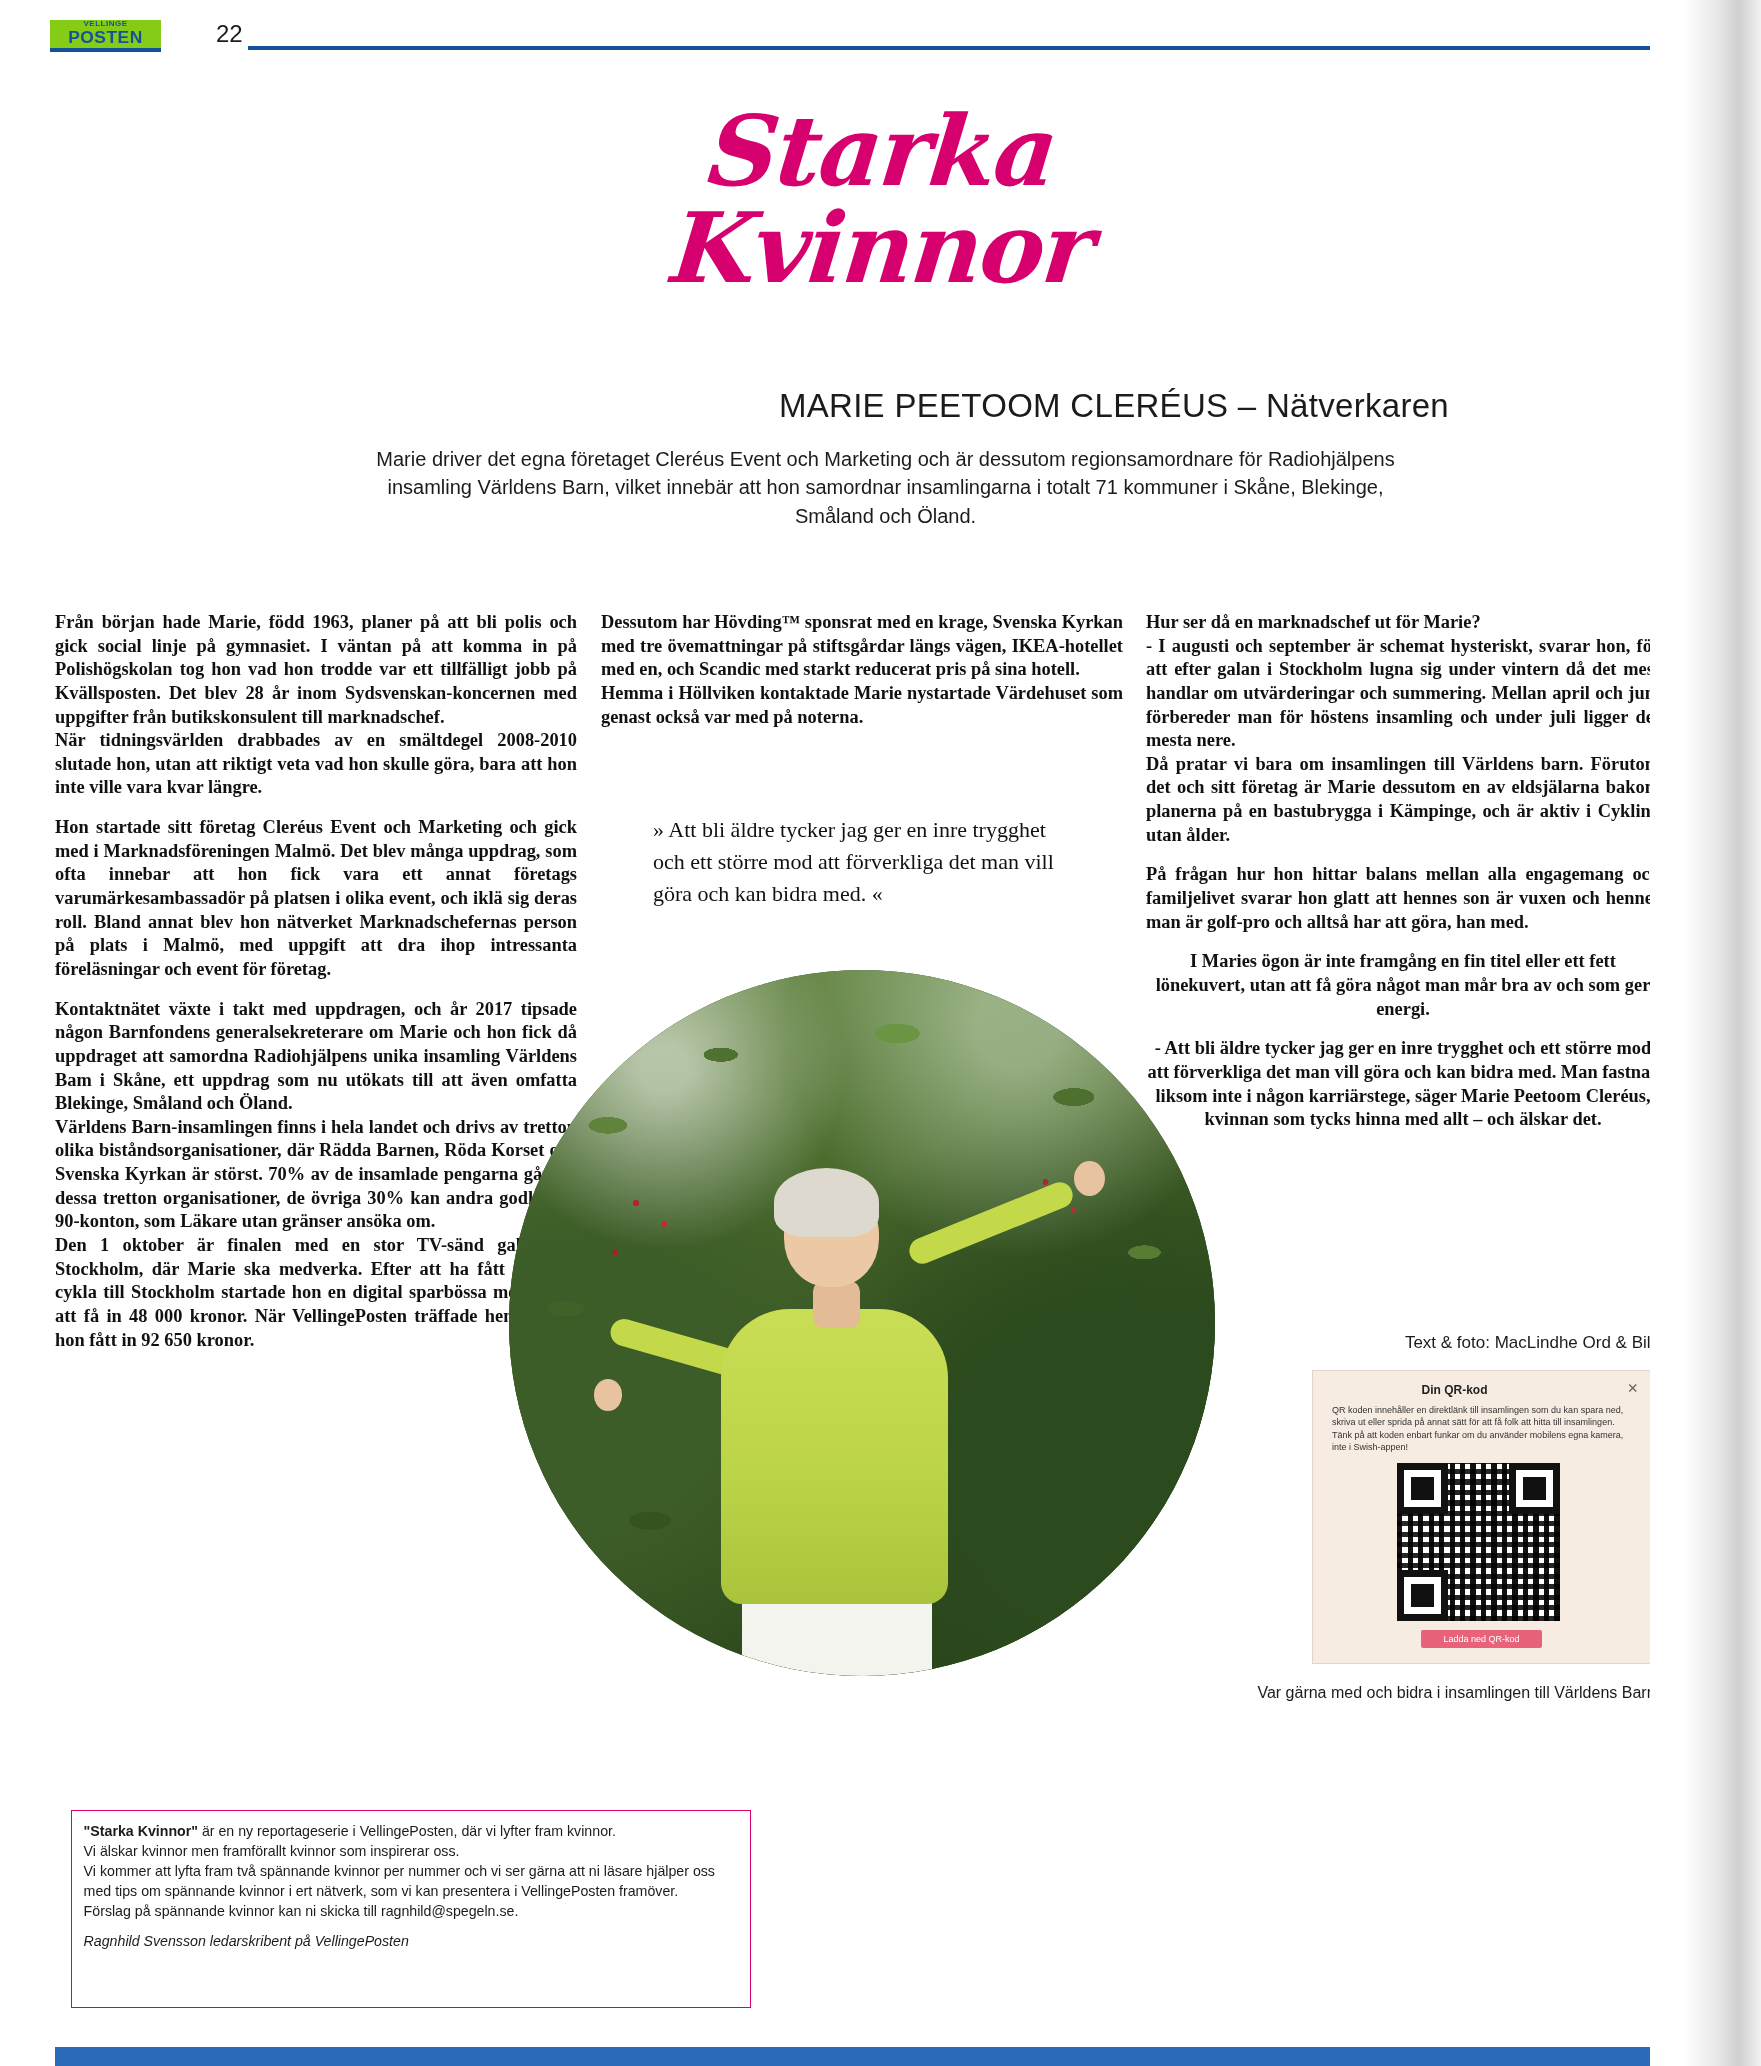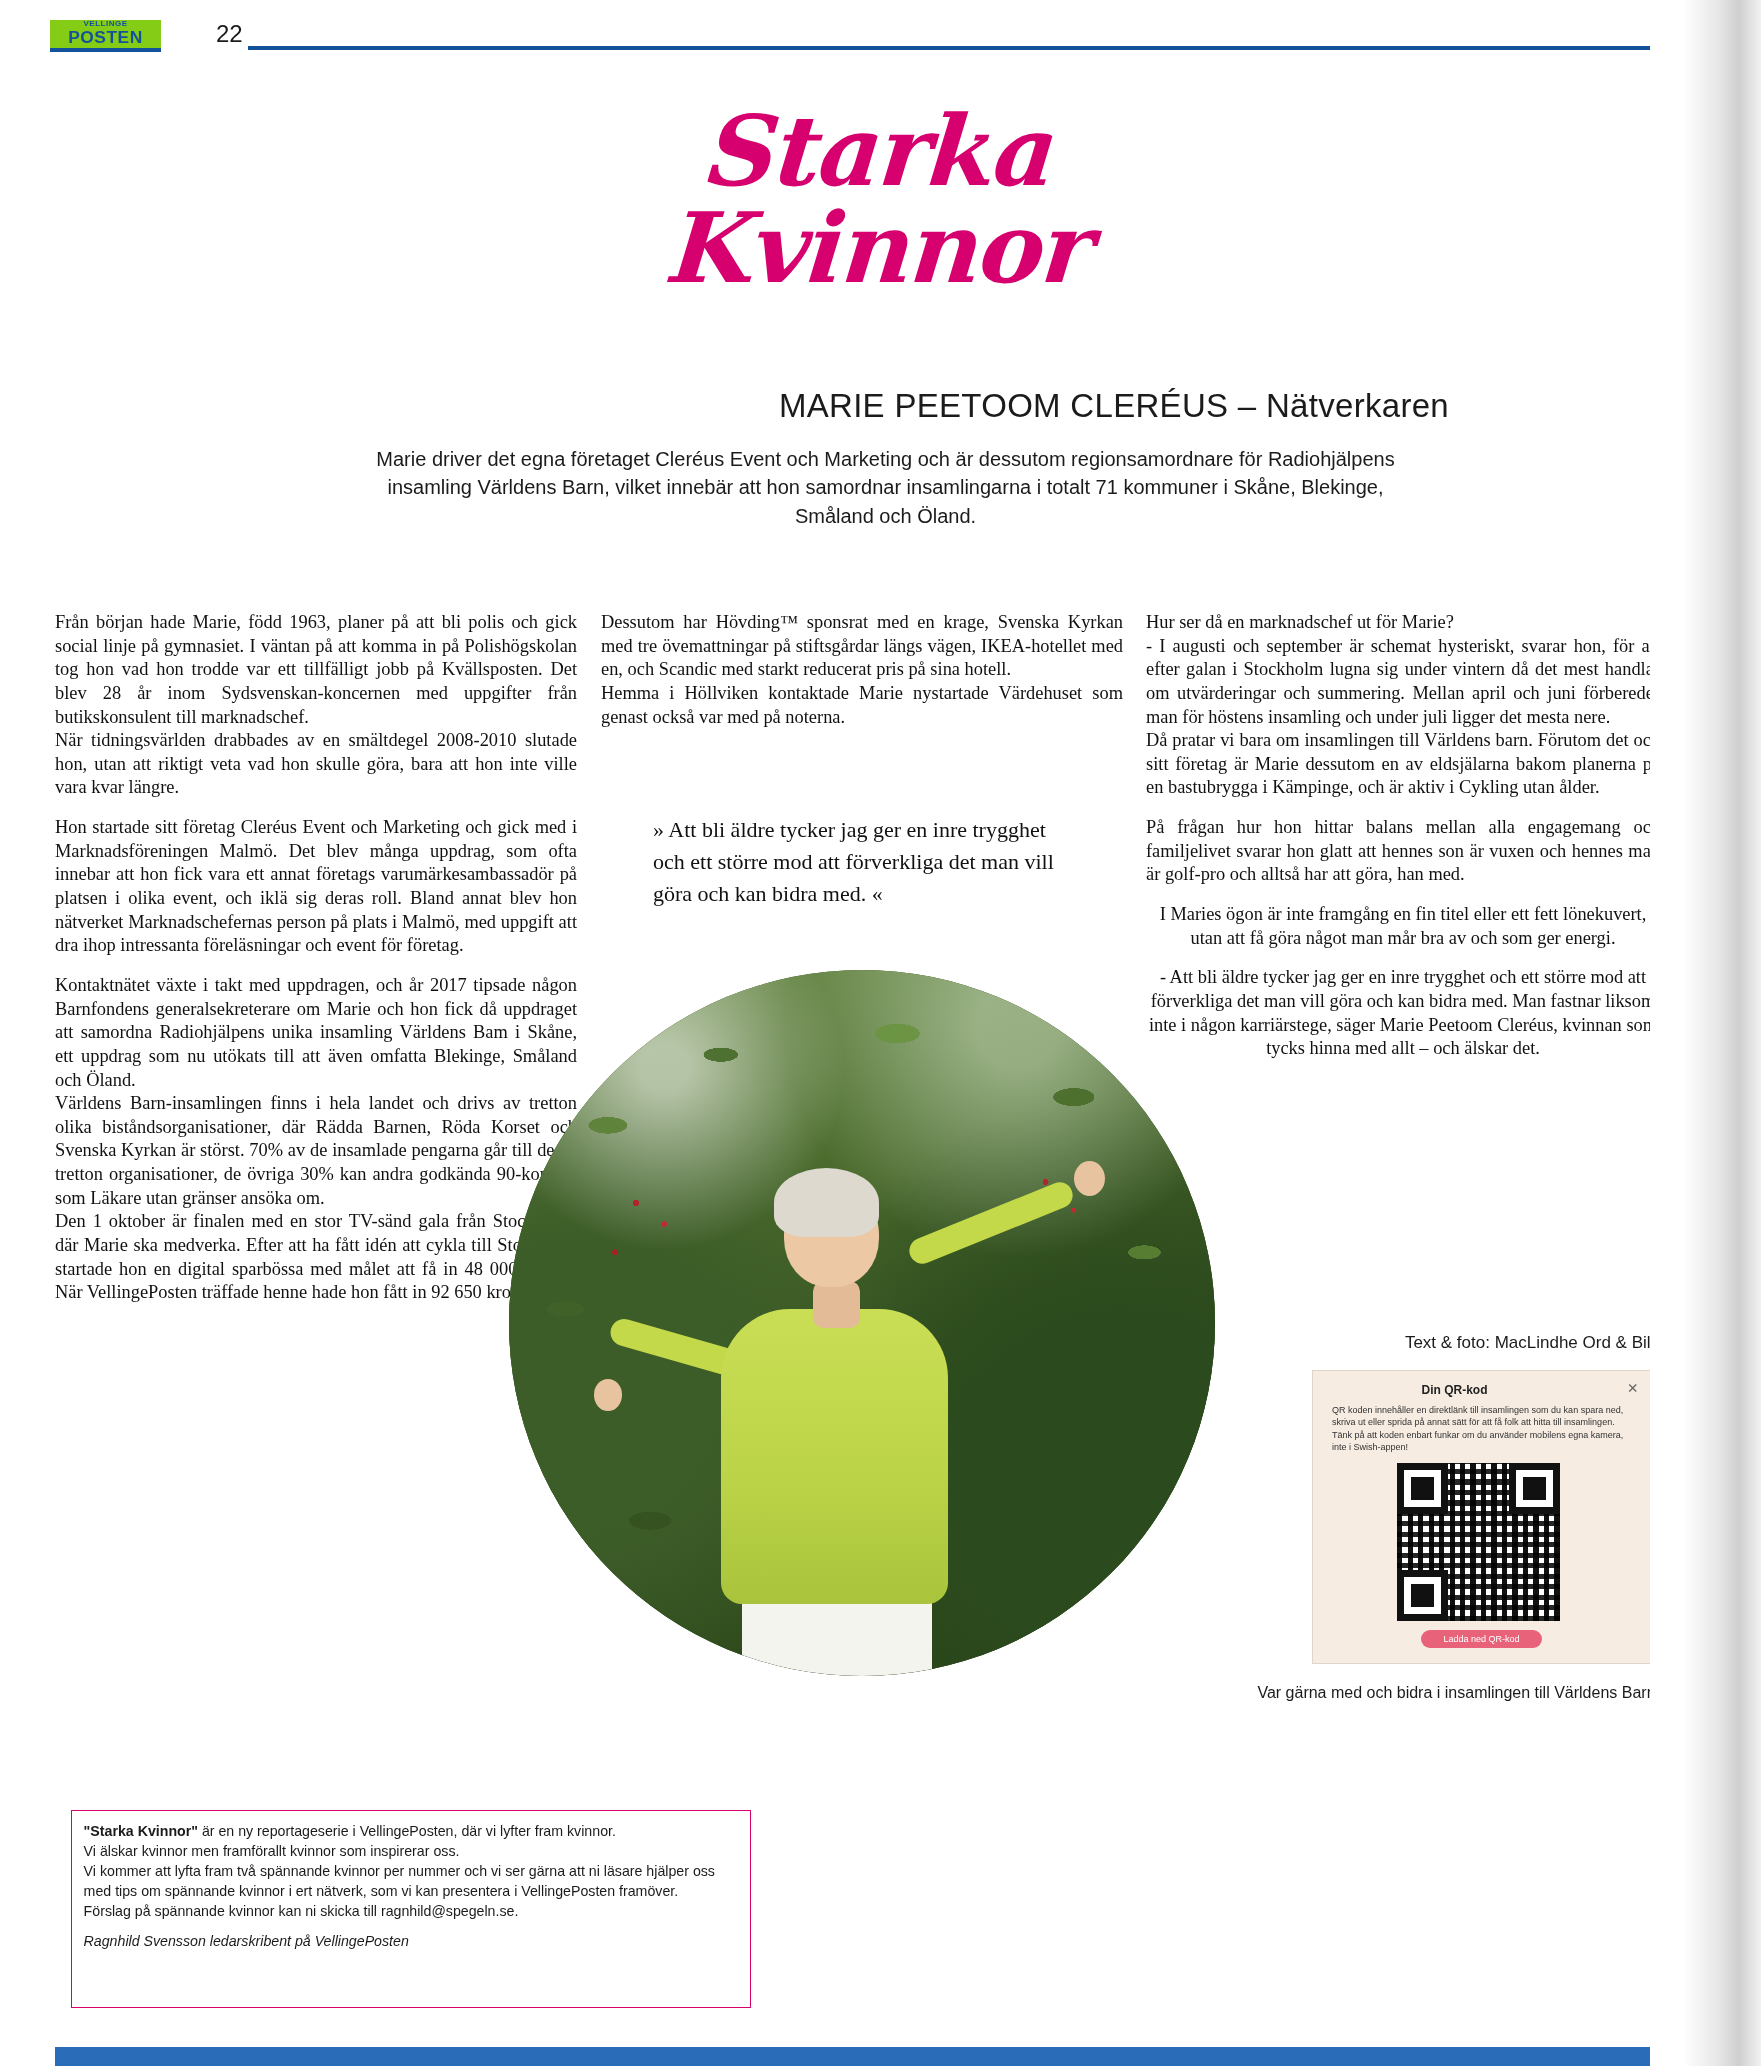--- a/index.html
+++ b/index.html
@@ -130,21 +130,21 @@
 
   
   .col {
     position: absolute;
     font-family: "Liberation Serif", serif;
     font-size: 18.4px;
     line-height: 1.285;
     color: #111;
     text-align: justify;
   }
-  .col p { margin: 0 0 0 0; }
+  .col p { margin: 0 0 0 0; font-weight: bold; }
   .col p + p { margin-top: 0; }
   .col .gap { margin-top: 16px; }
 
   #col1 { left: 55px; top: 611px; width: 522px; }
   #col2 { left: 601px; top: 611px; width: 522px; }
   #col3 { left: 1146px; top: 611px; width: 514px; }
 
   .pullquote {
     position: absolute;
     left: 653px; top: 814px;
@@ -299,21 +299,21 @@
     box-shadow: inset 0 0 0 4.2px #fff;
   }
   .qr-finder i {
     position: absolute; left: 7.4px; top: 7.4px; right: 7.4px; bottom: 7.4px;
     background: #111; display: block;
   }
   .qr-btn {
     position: absolute; left: 108px; top: 259px;
     width: 121px; height: 18px;
     background: #e8637a;
-    border-radius: 9px;
+    border-radius: 2px;
     color: #fff;
     font-family: "Liberation Sans", sans-serif;
     font-size: 9px;
     display: flex; align-items: center; justify-content: center;
   }
   .qr-caption {
     position: absolute;
     left: 1146px; top: 1684px;
     width: 514px;
     text-align: right;

